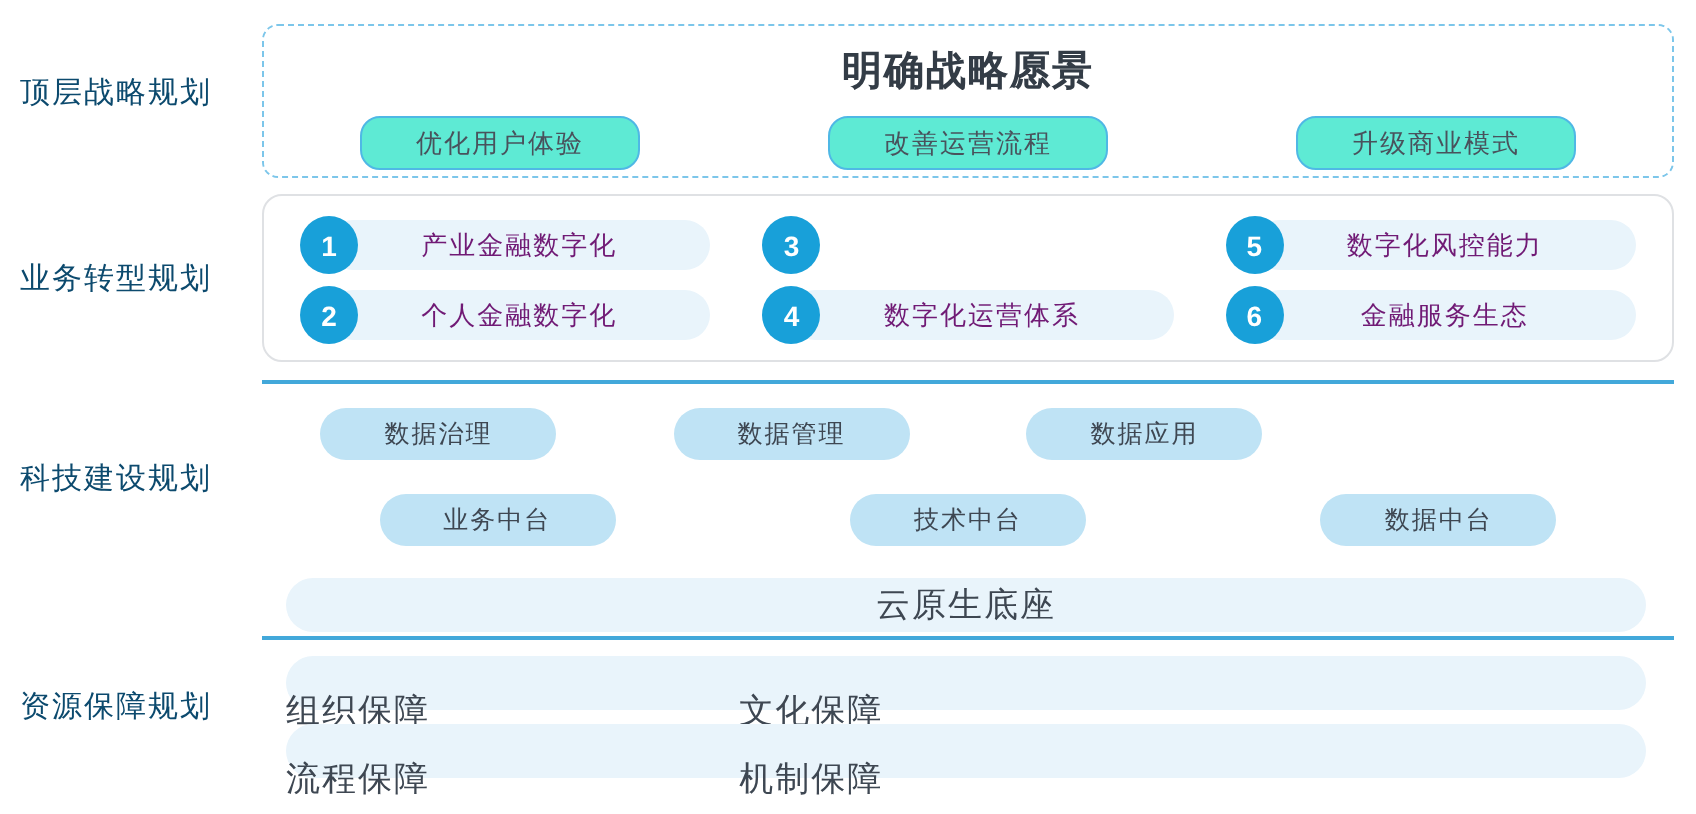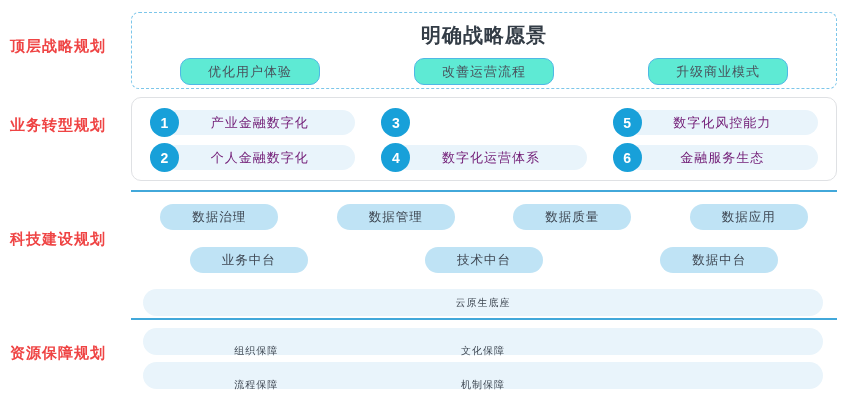--- a/index.html
+++ b/index.html
@@ -3,24 +3,24 @@
 <meta charset="utf-8">
 <style>
   * { box-sizing: border-box; margin: 0; padding: 0; }
   html, body { width: 848px; height: 407px; background: #ffffff; }
   body { font-family: "Liberation Sans", sans-serif; }
   .canvas { position: relative; width: 848px; height: 407px; background: #fff; overflow: hidden; }
 
   
   .row-label {
     position: absolute; left: 10px; width: 120px;
-    font-size: 15px; font-weight: bold; color: #ef4444; letter-spacing: 1px;
+    font-size: 15px; font-weight: normal; color: #0c4a6e; letter-spacing: 1px;
     white-space: nowrap;
   }
-  .l1 { top: 37px; } .l2 { top: 116px; } .l3 { top: 230px; } .l4 { top: 344px; }
+  .l1 { top: 37px; } .l2 { top: 130px; } .l3 { top: 230px; } .l4 { top: 344px; }
 
   
   .vision-box {
     position: absolute; left: 131px; top: 12px; width: 706px; height: 77px;
     border: 1px dashed #7CC6EA; border-radius: 8px; background: #fff;
   }
   .vision-title {
     margin-top: 9px; text-align: center;
     font-size: 20px; font-weight: bold; color: #333C46; letter-spacing: 1px;
   }
@@ -63,27 +63,27 @@
   .tech-r1 { top: 204px; grid-template-columns: repeat(4, 1fr); }
   .tech-r2 { top: 247px; grid-template-columns: repeat(3, 1fr); }
   .mpill {
     width: 118px; height: 26px; border-radius: 13px; background: #BFE3F5;
     display: flex; align-items: center; justify-content: center;
     font-size: 12.5px; color: #3E4752; letter-spacing: 1px;
   }
   .wide-pill {
     position: absolute; left: 143px; width: 680px; height: 27px;
     border-radius: 14px; background: #E9F4FB;
-    font-size: 10px; color: #3E4752; letter-spacing: 1px;
+    font-size: 17px; color: #3E4752; letter-spacing: 1px;
   }
   .tech-base { top: 289px; display: flex; align-items: center; justify-content: center; }
 
   
   .grid3 { display: grid; grid-template-columns: repeat(3, 1fr); align-items: center; }
-  .grid3 span { text-align: center; margin-top: 16px; }
+  .grid3 span { text-align: left; margin-top: 16px; }
   .res-r1 { top: 328px; } .res-r2 { top: 362px; }
 </style>
 </head>
 <body>
 
 <div class="canvas">
 
   <div class="row-label l1">顶层战略规划</div>
   <div class="row-label l2">业务转型规划</div>
   <div class="row-label l3">科技建设规划</div>
@@ -122,21 +122,20 @@
       <span class="tcircle">6</span>
       <span class="tpill">金融服务生态</span>
     </div>
   </div>
 
   <div class="divider d1"></div>
 
   <div class="tech-row tech-r1">
     <div class="mpill">数据治理</div>
     <div class="mpill">数据管理</div>
-    <div class="mpill">数据质量</div>
     <div class="mpill">数据应用</div>
   </div>
   <div class="tech-row tech-r2">
     <div class="mpill">业务中台</div>
     <div class="mpill">技术中台</div>
     <div class="mpill">数据中台</div>
   </div>
   <div class="wide-pill tech-base">云原生底座</div>
 
   <div class="divider d2"></div>

